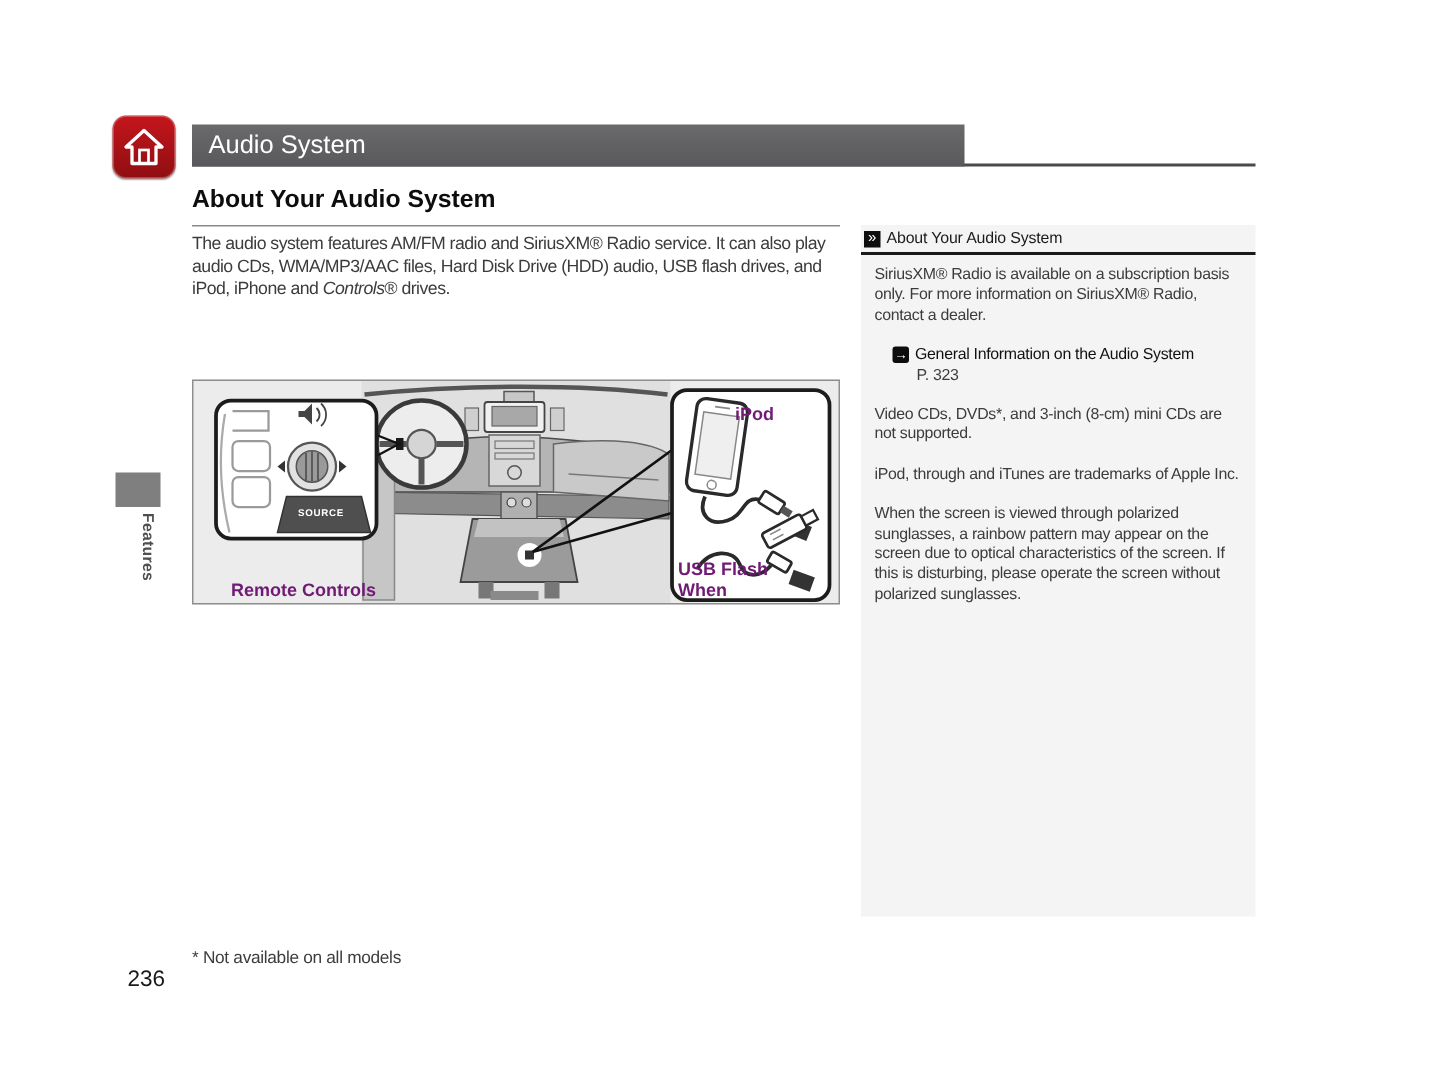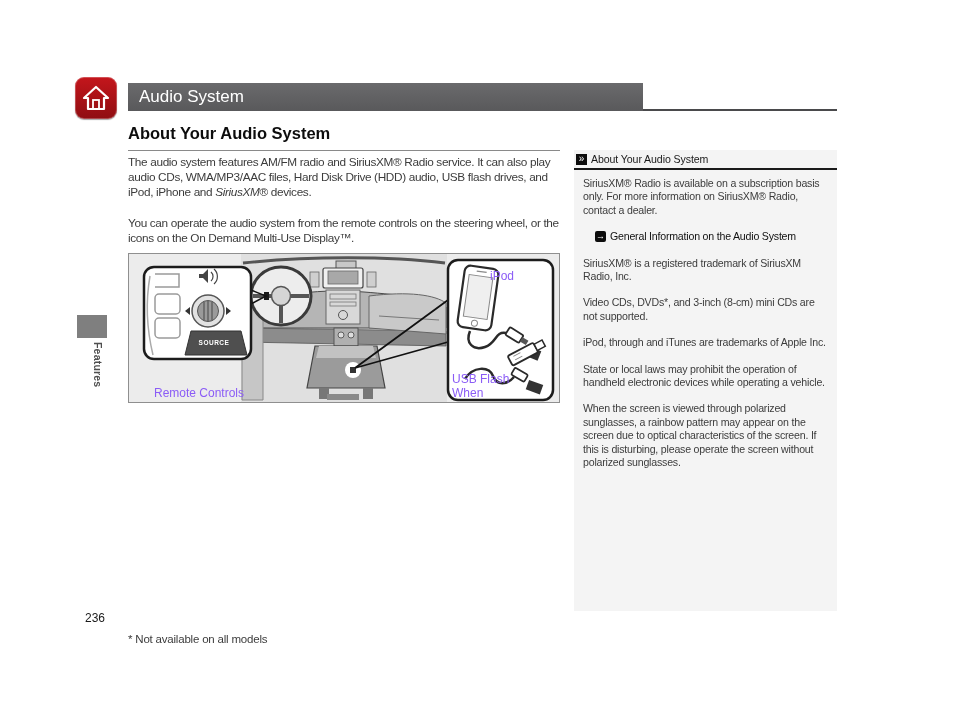--- a/index.html
+++ b/index.html
@@ -23,21 +23,21 @@
   .body-p{position:absolute;left:128px;width:440px;font-size:11.8px;line-height:15px;
           letter-spacing:-0.35px;color:#3c3c3c;margin:0;}
   .body-p1{top:155px;}
   .body-p2{top:216px;}
   .it{font-style:italic;}
 
   
   .figure{position:absolute;left:128px;top:253px;width:432px;height:150px;
           background:var(--figure_bg,#ececec);border:1px solid #8f8f8f;box-sizing:border-box;}
   .figure svg{position:absolute;left:0;top:0;}
-  .fig-label{position:absolute;font-size:12px;font-weight:normal;color:#8b5cf6;line-height:13.5px;white-space:nowrap;}
+  .fig-label{position:absolute;font-size:12px;font-weight:bold;color:#701a75;line-height:13.5px;white-space:nowrap;}
   .lbl-remote{left:25px;top:107px;margin-top:26px;}
   .lbl-ipod{left:361px;top:16px;}
   .lbl-usb{left:323px;top:119px;}
   .lbl-source{left:56px;top:85px;width:58px;text-align:center;color:#fff;
               font-size:6.5px;font-weight:bold;letter-spacing:.5px;line-height:8px;}
 
   
   .tab-square{position:absolute;left:77px;top:315px;width:30px;height:23px;background:var(--tab_gray,#7f7f7f);}
   .tab-label{position:absolute;left:104px;top:342px;transform:rotate(90deg);transform-origin:0 0;
              font-size:10.5px;font-weight:600;color:#4f4f4f;letter-spacing:.2px;white-space:nowrap;}
@@ -53,21 +53,21 @@
   .ib-content{padding:7px 7px 0 9px;font-size:10.6px;line-height:13.4px;letter-spacing:-0.2px;color:#3c3c3c;}
   .ib-content p{margin:0 0 13px 0;}
   .ib-ref{margin:1px 0 13px 12px;cursor:pointer;}
   .ref-line{display:flex;align-items:flex-start;gap:4px;}
   .ref-icon{flex:0 0 auto;display:inline-block;width:11px;height:11px;margin-top:1px;background:#0d0d0d;
             color:#fff;font-size:9px;line-height:11px;text-align:center;border-radius:2px;font-weight:bold;}
   .ref-label{font-weight:normal;color:#111;}
   .ref-page{margin-left:16px;}
 
   
-  .page-number{position:absolute;left:85px;top:611px;font-size:12px;color:#1a1a1a;}
+  .page-number{position:absolute;left:85px;top:644px;font-size:15px;color:#1a1a1a;}
   .footnote{position:absolute;left:128px;top:613px;font-size:11.5px;color:#3c3c3c;letter-spacing:-0.2px;margin-top:20px;}
 
   
   .watermark{position:absolute;left:674px;top:690px;font-size:39px;color:var(--watermark_gray,#9b9b9b);
              letter-spacing:0;white-space:nowrap;}
 </style>
 </head>
 <body>
 
 <div class="page">
@@ -80,23 +80,22 @@
   </div>
 
   <div class="header-rule"></div>
   <div class="header-bar">
     <span>Audio System</span>
   </div>
 
   <div class="section-title">About Your Audio System</div>
   <div class="heading-rule"></div>
 
-  <p class="body-p body-p1"><span>The audio system features AM/FM radio and SiriusXM® Radio service. It can also play audio CDs, WMA/MP3/AAC files, Hard Disk Drive (HDD) audio, USB flash drives, and iPod, iPhone and </span><span class="it">SiriusXM</span><span>® devices.</span></p>
-
-  <p class="body-p body-p2">You can operate the audio system from the remote controls on the steering wheel, or the icons on the On Demand Multi-Use Display™.</p>
+  <p class="body-p body-p1"><span>The audio system features AM/FM radio and SiriusXM® Radio service. It can also play audio CDs, WMA/MP3/AAC files, Hard Disk Drive (HDD) audio, USB flash drives, and iPod, iPhone and </span><span class="it">Controls</span><span>® drives.</span></p>
+
 
   <div class="figure">
     <svg width="430" height="148" viewBox="0 0 430 148">
 
       <rect x="112" y="0" width="206" height="148" fill="#e0e0e0"></rect>
       <path d="M114,9 C180,2 260,2 316,9" stroke="#555" stroke-width="3" fill="none"></path>
       <rect x="207" y="7" width="20" height="10" fill="#c8c8c8" stroke="#555" stroke-width="1"></rect>
 
       <path d="M113,56 C150,38 195,35 235,38 C272,41 303,44 317,53 L317,74 L113,74 Z" fill="#b5b5b5" stroke="#4a4a4a" stroke-width="1"></path>
       <path d="M113,74 L317,77 L317,92 L113,88 Z" fill="#8c8c8c" stroke="#555" stroke-width="0.8"></path>
@@ -195,25 +194,24 @@
       <span class="ib-title">About Your Audio System</span>
     </div>
     <div class="ib-rule"></div>
     <div class="ib-content">
       <p>SiriusXM® Radio is available on a subscription basis only. For more information on SiriusXM® Radio, contact a dealer.</p>
       <div class="ib-ref">
         <div class="ref-line">
           <span class="ref-icon">→</span>
           <span class="ref-label">General Information on the Audio System</span>
         </div>
+        <div class="ref-page">P. 323</div>
       </div>
-      <p>SiriusXM® is a registered trademark of SiriusXM Radio, Inc.</p>
       <p>Video CDs, DVDs*, and 3-inch (8-cm) mini CDs are not supported.</p>
       <p>iPod, through and iTunes are trademarks of Apple Inc.</p>
-      <p>State or local laws may prohibit the operation of handheld electronic devices while operating a vehicle.</p>
       <p>When the screen is viewed through polarized sunglasses, a rainbow pattern may appear on the screen due to optical characteristics of the screen. If this is disturbing, please operate the screen without polarized sunglasses.</p>
     </div>
   </aside>
 
   <div class="page-number">236</div>
   <div class="footnote">* Not available on all models</div>
 
   <div class="watermark">carmanualsonline.info</div>
 
 </div>

